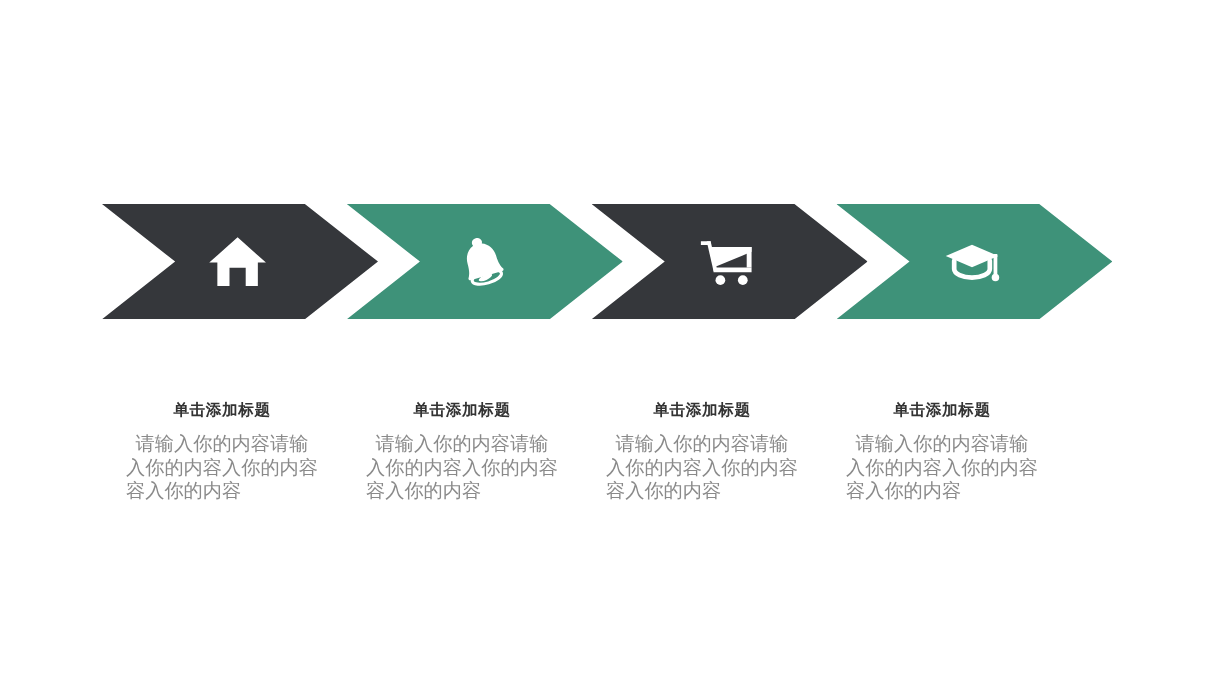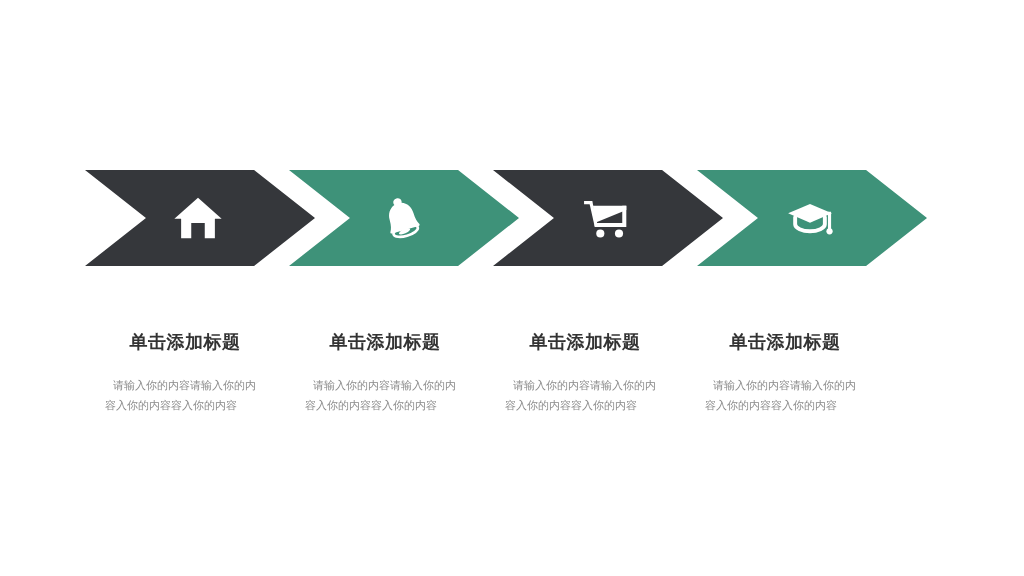--- a/index.html
+++ b/index.html
@@ -63,32 +63,32 @@
     height: 120px;
   }
 
   .caption-col {
     position: absolute;
     top: 0;
     width: 200px;
   }
 
   .caption-title {
-    font-size: 18px;
+    font-size: 13px;
     font-weight: bold;
     color: #333333;
     text-align: center;
     letter-spacing: 0.5px;
     line-height: 24px;
     white-space: nowrap;
   }
 
   .caption-body {
-    margin-top: 22px;
-    font-size: 11px;
+    margin-top: 7px;
+    font-size: 16px;
     color: #8a8a8a;
     line-height: 19.5px;
     text-align: left;
     width: 160px;
     margin-left: auto;
     margin-right: auto;
     text-indent: 8px;
   }
 </style>
 </head>

